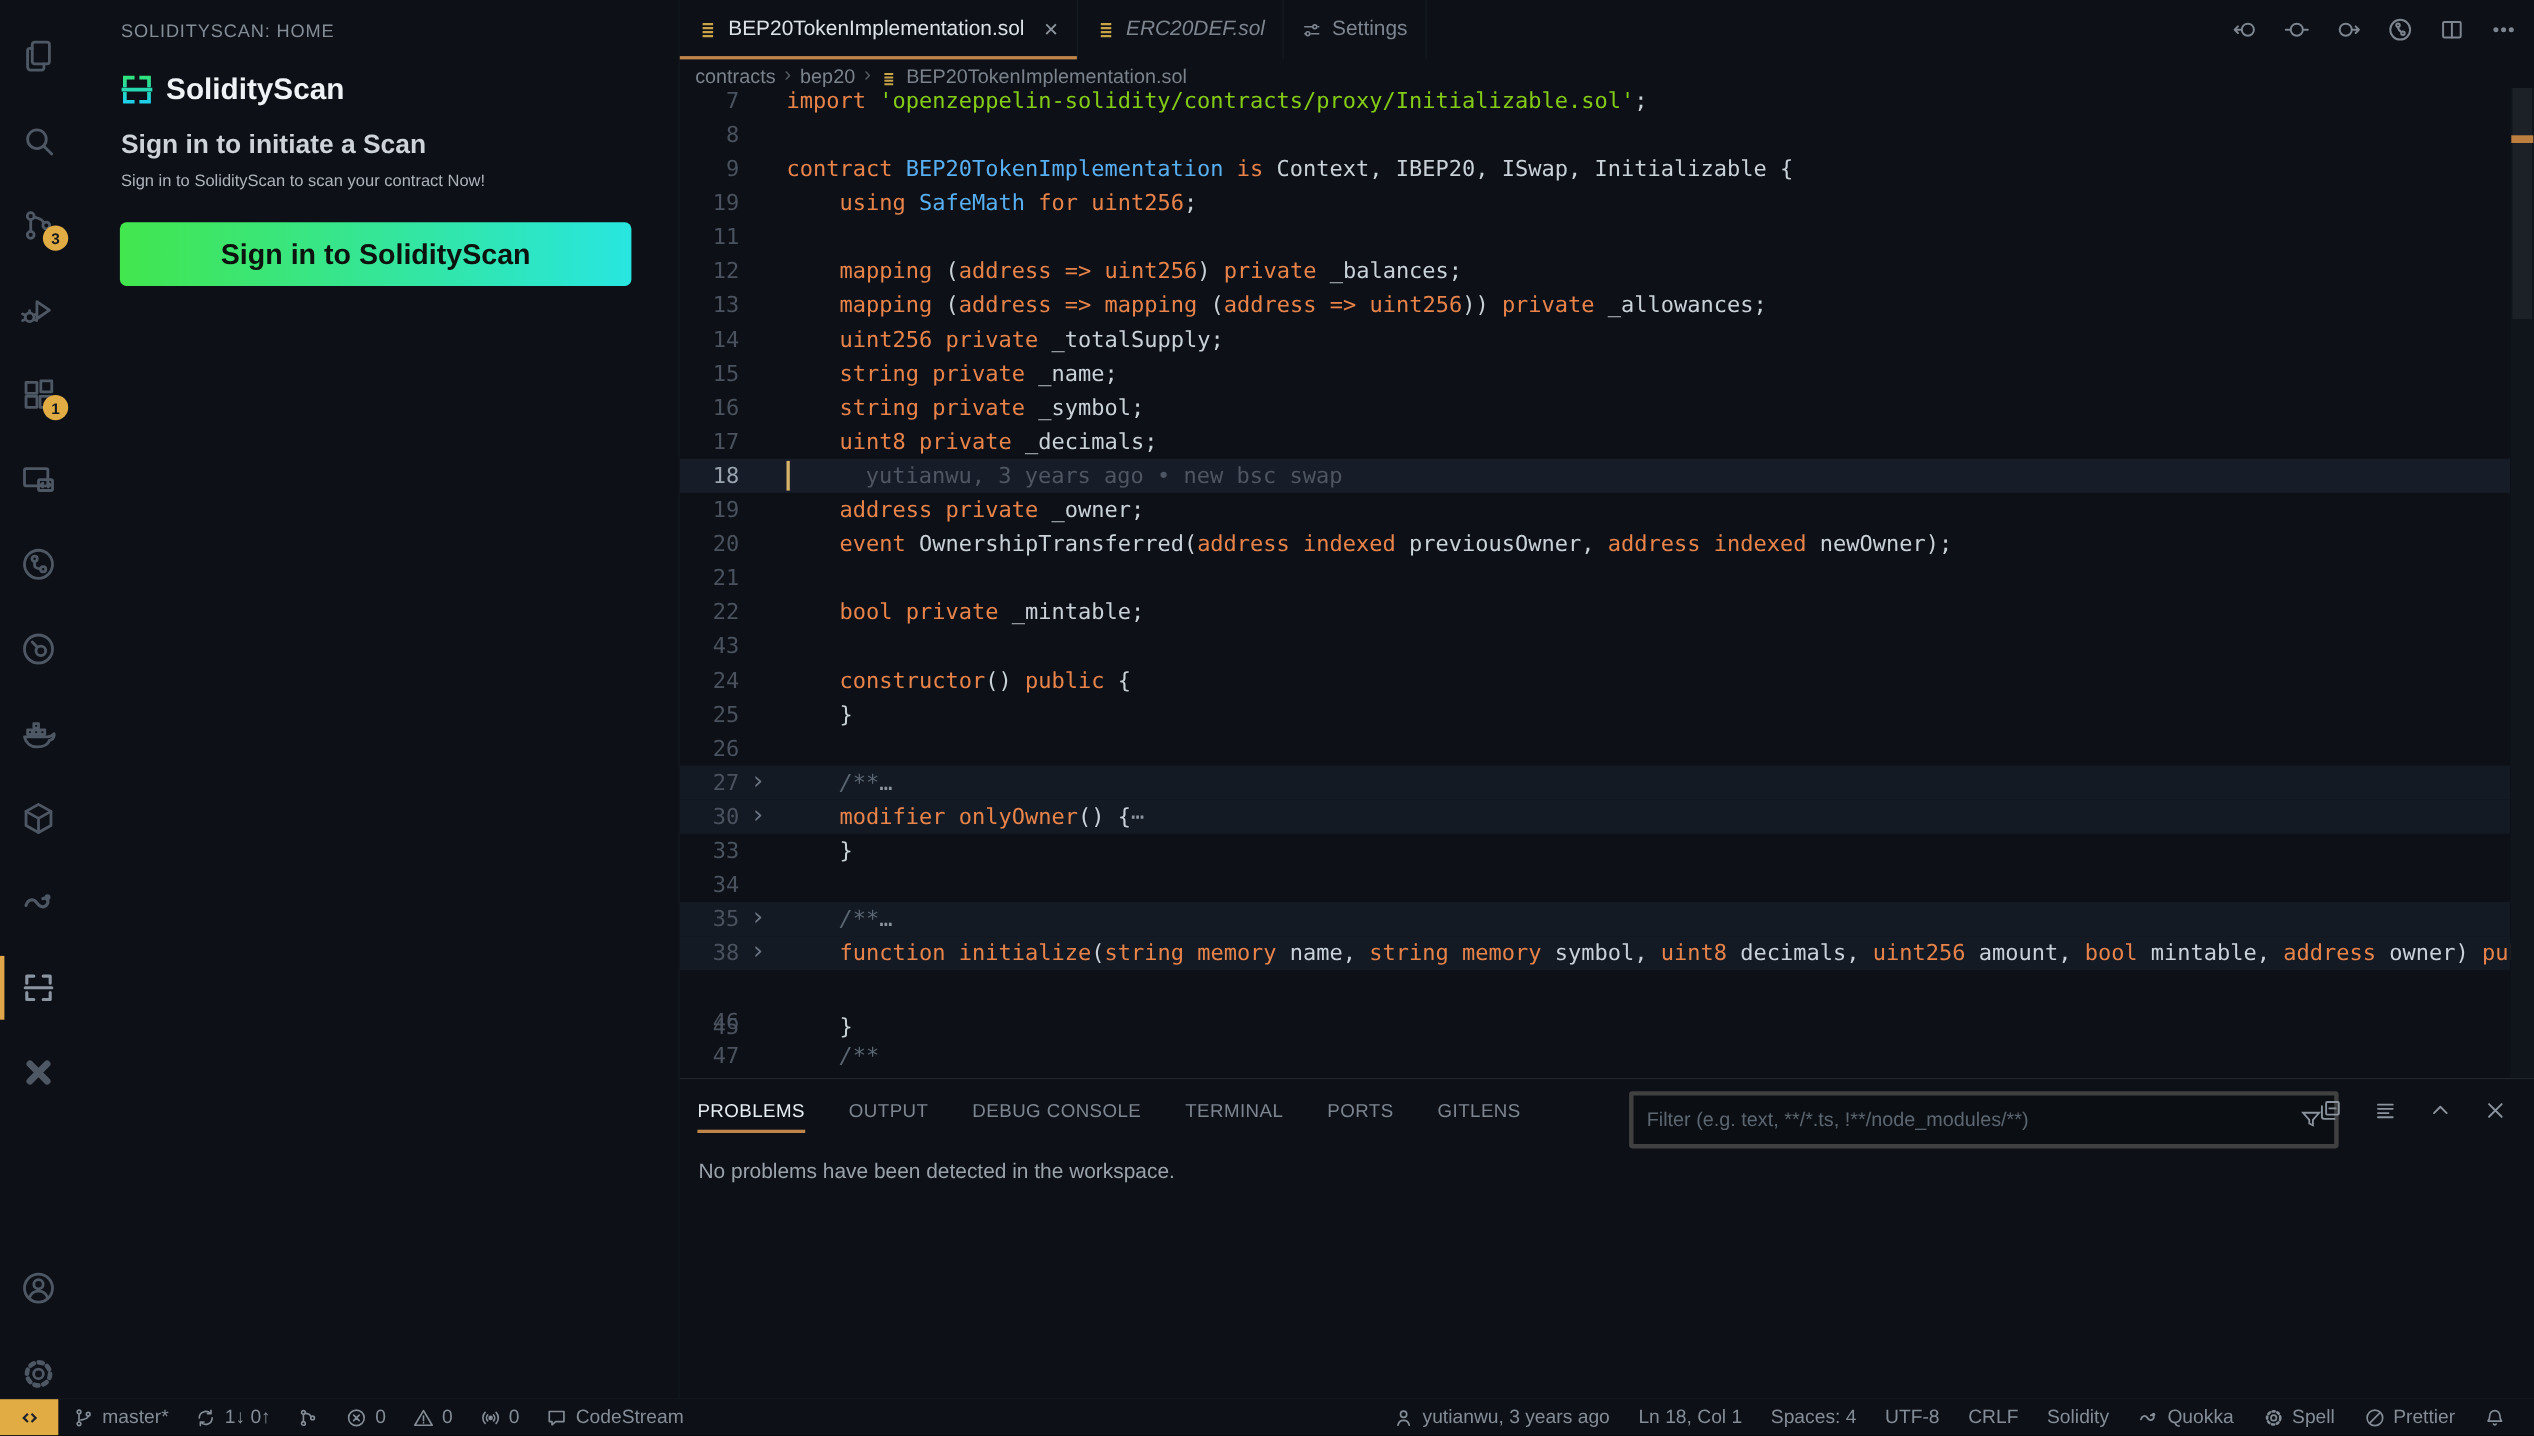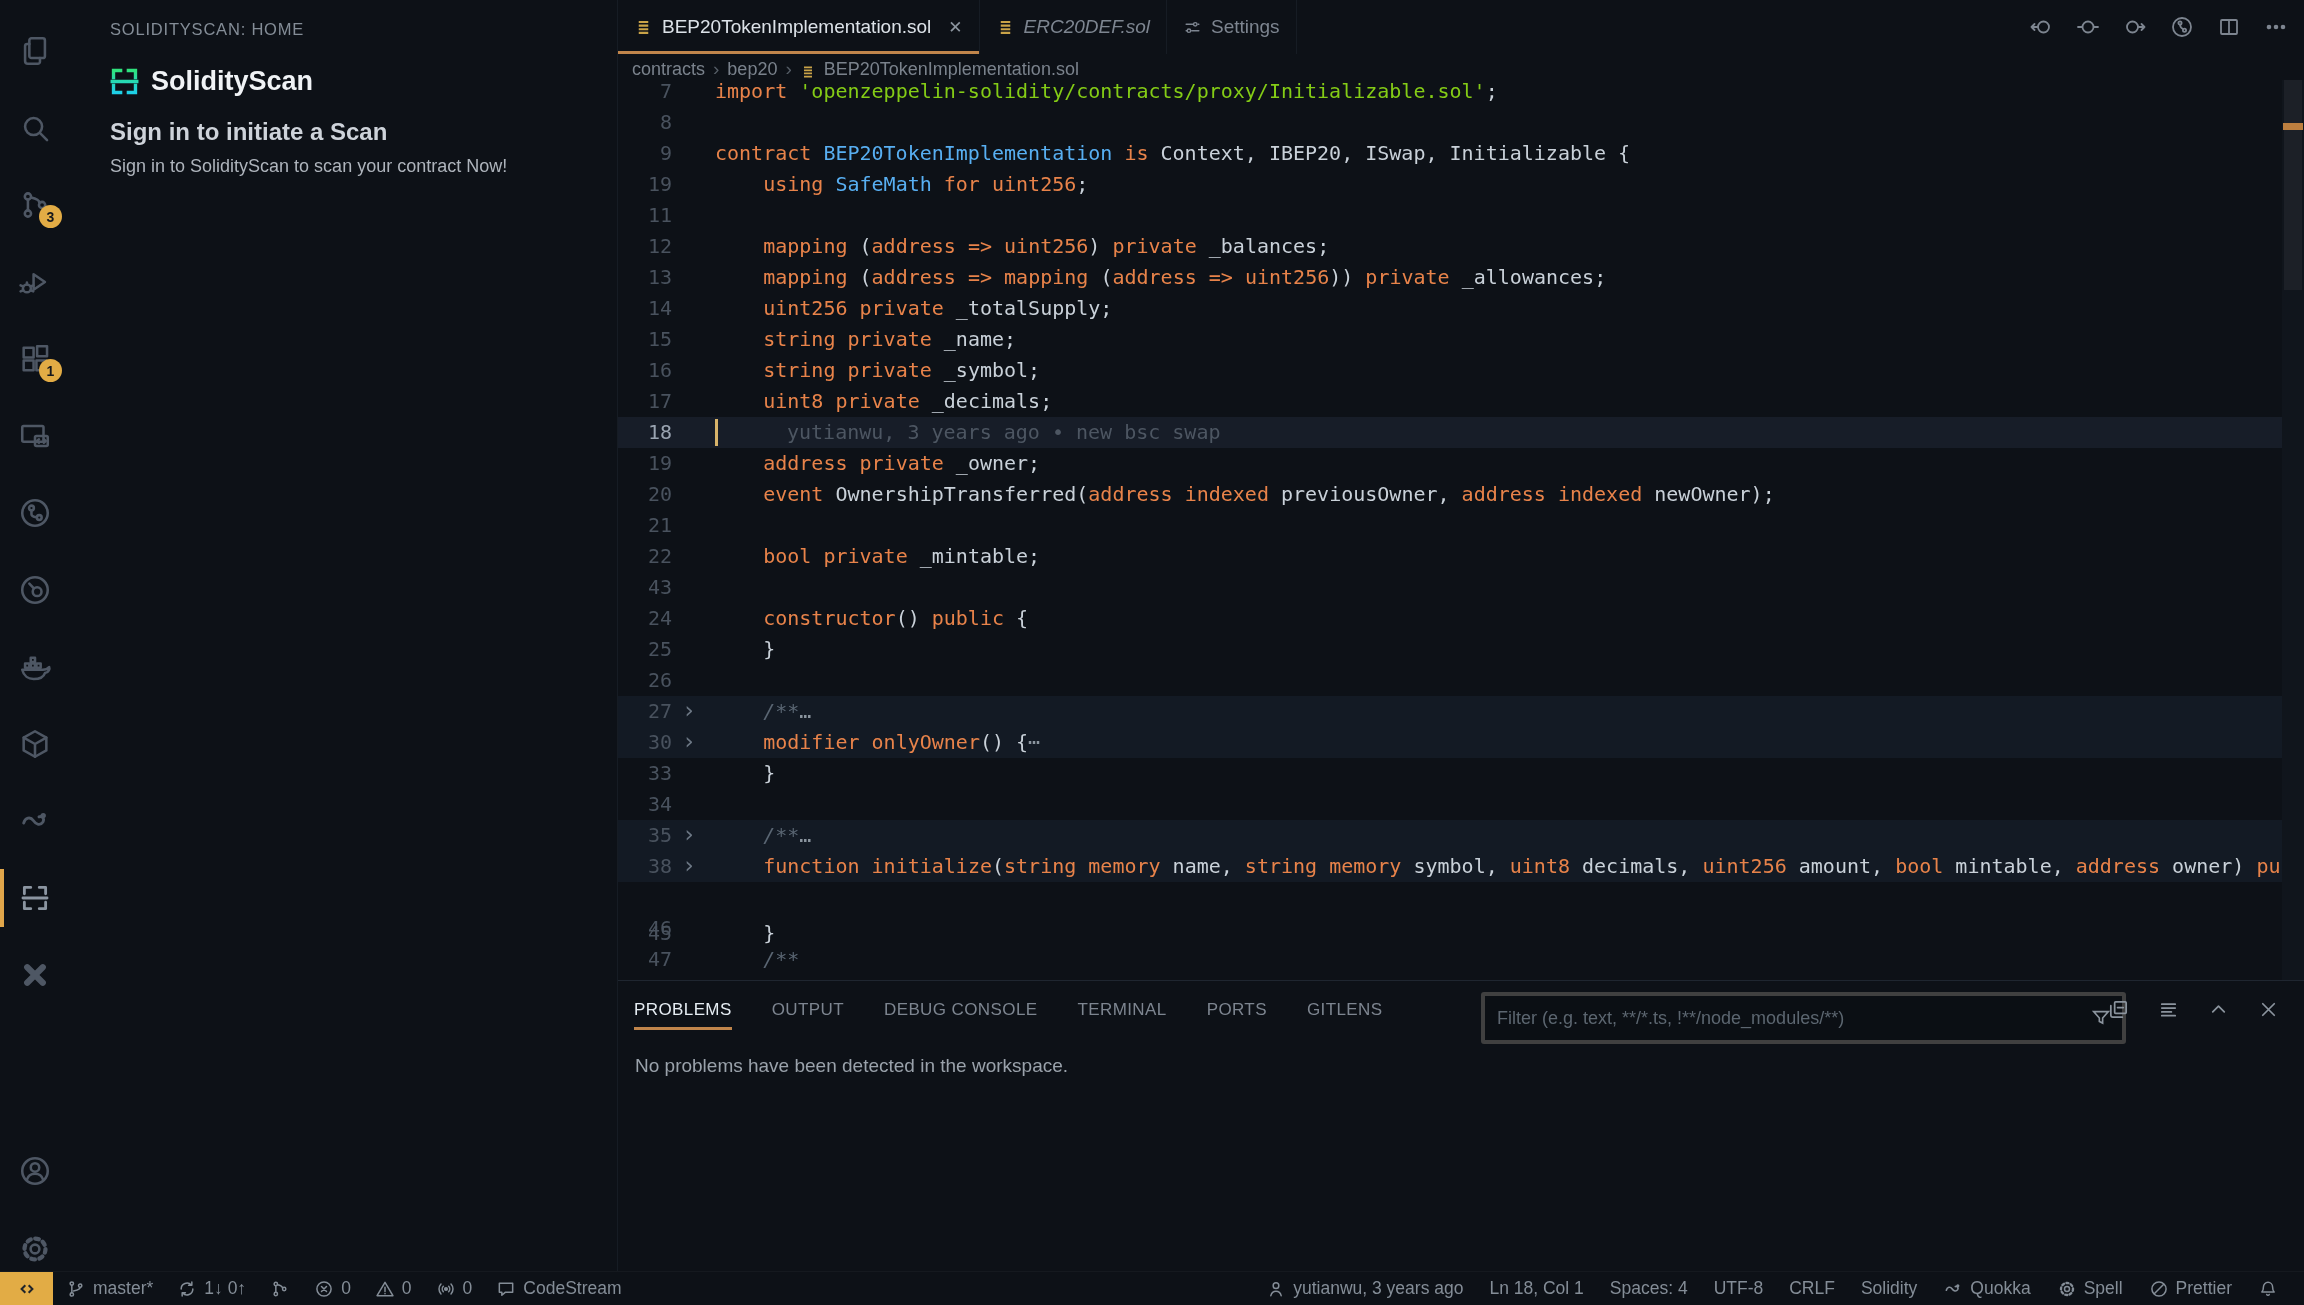--- a/index.html
+++ b/index.html
@@ -13,21 +13,21 @@
   .ab-item svg{width:34px;height:34px;}
   .ab-badge{position:absolute;right:8px;bottom:8px;min-width:23px;height:23px;border-radius:12px;background:#e2ac45;color:#15181d;
             font-size:14px;font-weight:bold;display:flex;align-items:center;justify-content:center;}
   
   .sidebar{position:absolute;left:70px;top:0;width:547px;height:1272px;background:#0d1117;border-right:1px solid #161c24;}
   .sidebar-title{position:absolute;left:40px;top:20px;font-size:16.5px;letter-spacing:.8px;color:#848d97;}
   .brand{position:absolute;left:39px;top:66px;display:flex;align-items:center;gap:11px;}
   .brand svg{width:31px;height:31px;}
   .brand-name{font-size:27px;font-weight:bold;color:#f0f3f6;}
   .signin-heading{position:absolute;left:40px;top:118px;font-size:24px;font-weight:bold;color:#ced3da;}
-  .signin-sub{position:absolute;left:40px;top:156px;font-size:18px;color:#aeb4bc;}
+  .signin-sub{position:absolute;left:40px;top:156px;font-size:15px;color:#aeb4bc;}
   .signin-button{position:absolute;left:39px;top:202px;width:465px;height:58px;border:none;border-radius:6px;
                  background:linear-gradient(90deg,#42e64d,#28e6e0);color:#0c120d;font-family:"Liberation Sans",sans-serif;
                  font-size:26px;font-weight:bold;cursor:pointer;}
   
   .editor-col{position:absolute;left:618px;top:0;width:1686px;height:1272px;background:#0d1117;}
   .tabbar{position:absolute;left:0;top:0;width:100%;height:54px;display:flex;background:#0d1117;}
   .tab{height:54px;display:flex;align-items:center;padding:0 16px;gap:9px;border-right:1px solid #161c24;
        font-size:19px;color:#7d8590;position:relative;cursor:pointer;white-space:nowrap;}
   .tab .ticon{width:19px;height:19px;display:inline-flex;}
   .tab.active{color:#dce2e8;}
@@ -235,20 +235,21 @@
           <stop offset="0" stop-color="#2fe27d"></stop>
               <stop offset="1" stop-color="#1ed0e8"></stop>
         </linearGradient>
           </defs>
         <path stroke="url(#brandg)" d="M9 3.5H3.5V9 M15 3.5h5.5V9 M9 20.5H3.5V15 M15 20.5h5.5V15 M2.5 12h19"></path>
       </svg>
       <span class="brand-name">SolidityScan</span>
     </div>
     <div class="signin-heading">Sign in to initiate a Scan</div>
     <div class="signin-sub">Sign in to SolidityScan to scan your contract Now!</div>
+    <button class="signin-button">Sign in to SolidityScan</button>
   </div>
 
   <div class="editor-col">
     <div class="tabbar" id="tabbar">
         <div class="tab active">
           <span class="ticon" style="display: inline-flex;">
             <svg viewBox="0 0 24 24" fill="none" stroke="#c9a348" stroke-width="2.6">
               <path d="M6 5h12M6 9.6h12M6 14.2h12M6 18.8h12"></path>
             </svg>
           </span>

